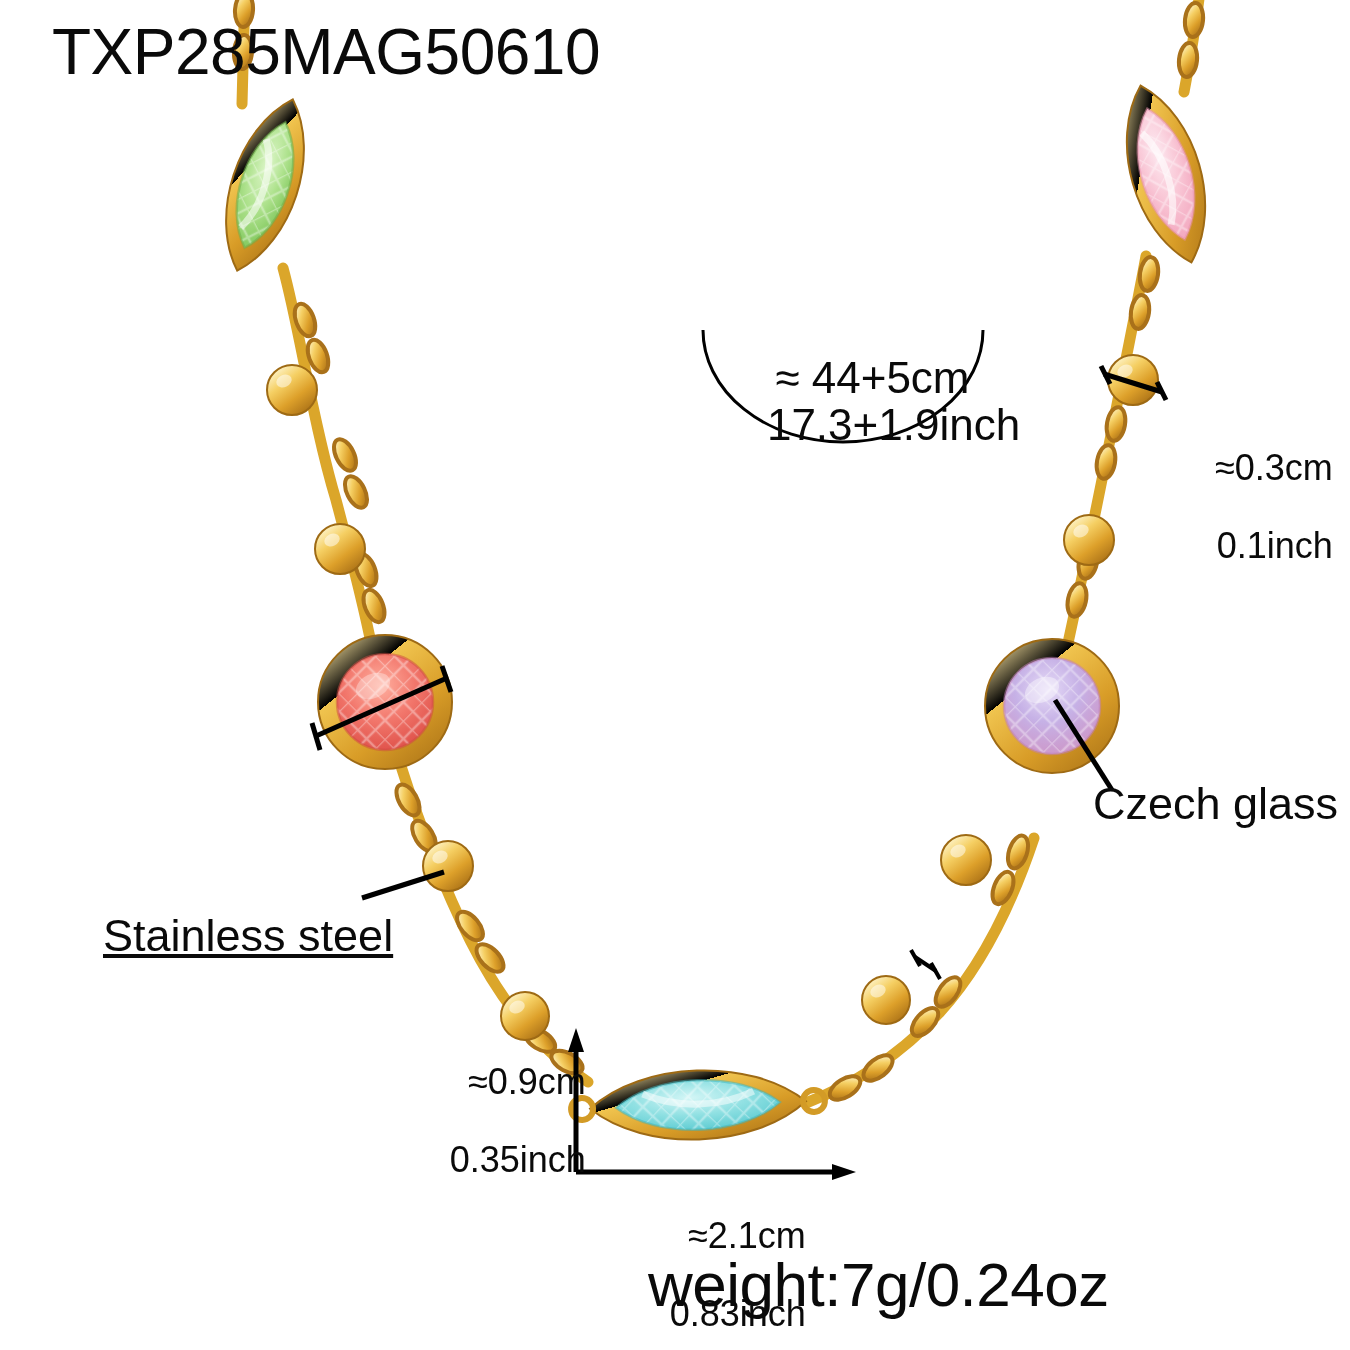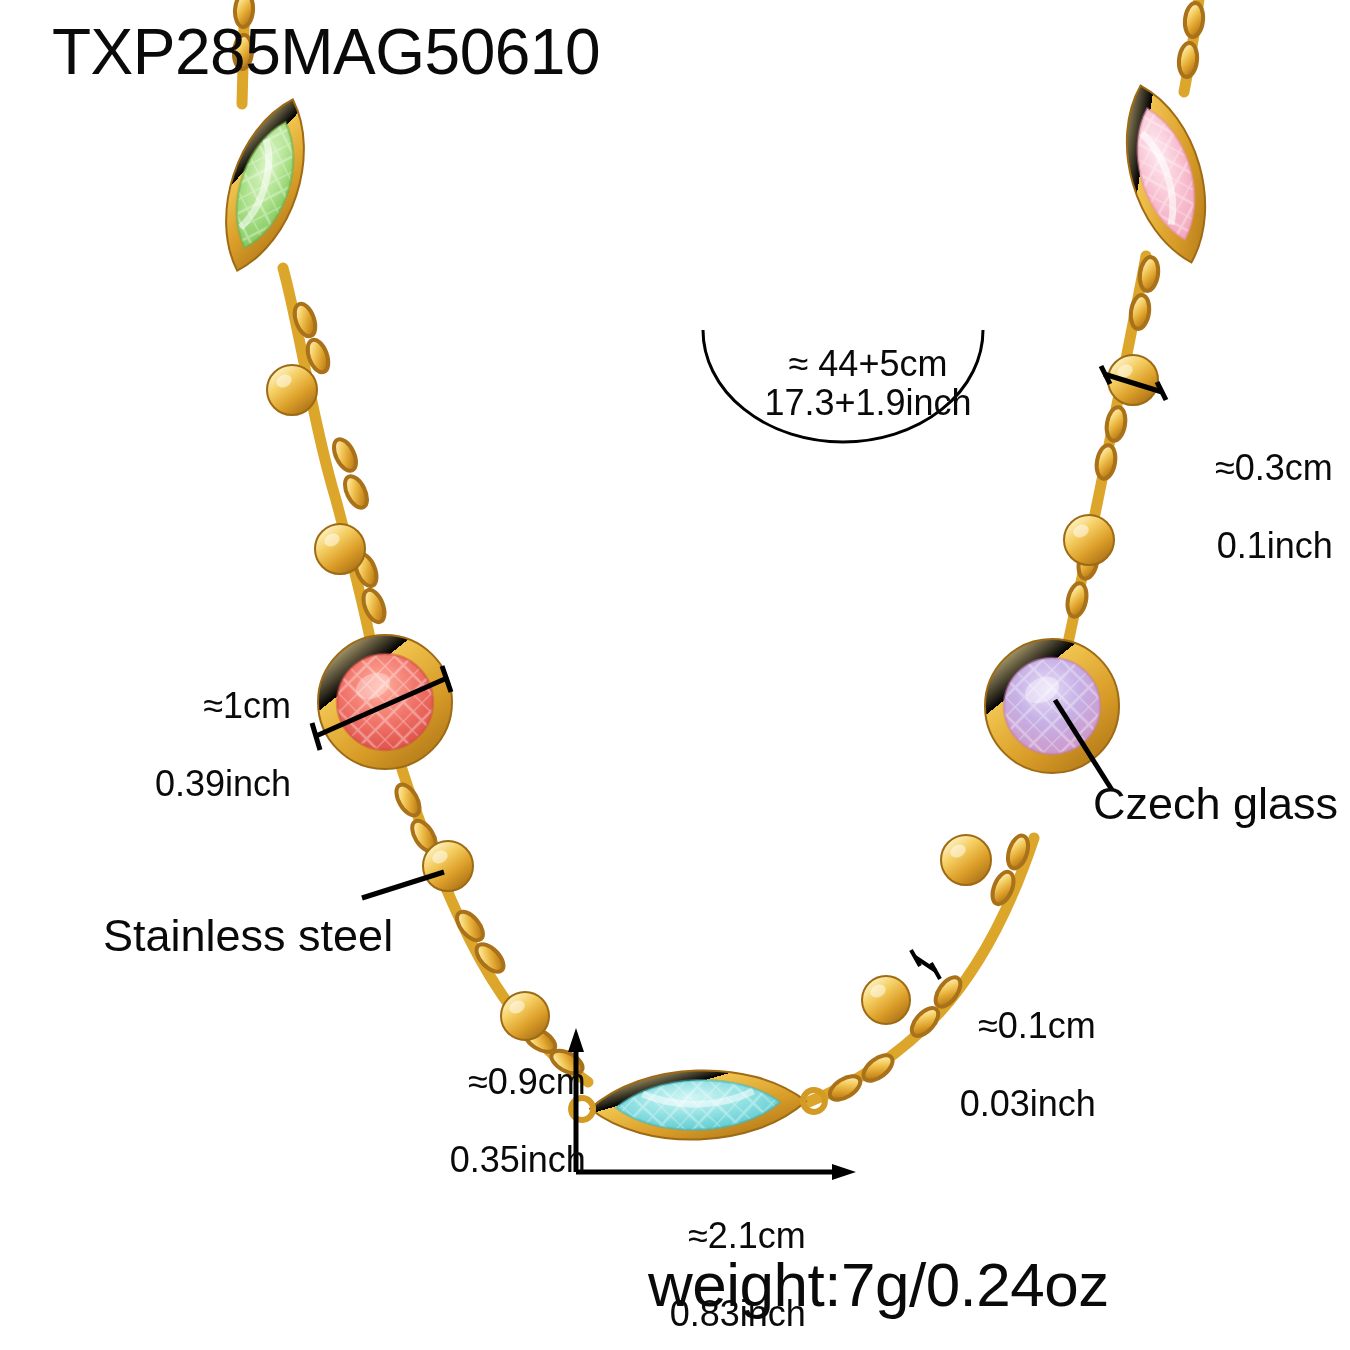--- a/index.html
+++ b/index.html
@@ -5,28 +5,28 @@
   html,body{margin:0;padding:0;background:#ffffff;}
   body{width:1350px;height:1350px;overflow:hidden;
        font-family:"Liberation Sans","DejaVu Sans",sans-serif;color:#000;}
   #stage{position:relative;width:1350px;height:1350px;background:#fff;}
   #art{position:absolute;left:0;top:0;width:1350px;height:1350px;}
   .txt{position:absolute;white-space:pre;color:#0a0a0a;font-weight:400;line-height:1.08;}
   #sku{left:52px;top:18px;font-size:64px;letter-spacing:-0.5px;}
   #weight{left:648px;top:1252px;font-size:62px;letter-spacing:-0.5px;}
   .dim{font-size:36px;text-align:right;}
   .dim .l2{display:block;}
-  #len{left:718px;top:306px;font-size:36px;text-align:center;width:260px;}
+  #len{left:718px;top:306px;font-size:44px;text-align:center;width:260px;}
   #d-bead{left:1175px;top:410px;}
   #d-round{left:155px;top:648px;}
   #d-link{left:938px;top:968px;}
   #d-mh{left:428px;top:1024px;}
   #d-mw{left:648px;top:1178px;}
   #lbl-czech{left:1093px;top:780px;font-size:45px;}
-  #lbl-steel{left:103px;top:912px;font-size:45px;}
+  #lbl-steel{left:103px;top:912px;font-size:45px;text-decoration:underline;}
 </style>
 </head>
 <body>
 
 <div id="stage">
 
   <svg id="art" viewBox="0 0 1350 1350">
     <defs>
       <linearGradient id="gGold" x1="0" y1="0" x2="1" y2="1">
         <stop offset="0%" stop-color="#fbe9a8"></stop>
@@ -288,29 +288,21 @@
   <div class="txt" id="len">
     <span>≈ 44+5cm</span>
     <span class="l2">17.3+1.9inch</span>
   </div>
 
   <div class="txt dim" id="d-bead">
     <span>≈0.3cm</span>
     <span class="l2">0.1inch</span>
   </div>
 
-  <div class="txt dim" id="d-round">
-    <span>≈1cm</span>
-    <span class="l2">0.39inch</span>
-  </div>
-
-  <div class="txt dim" id="d-link">
-    <span>≈0.1cm</span>
-    <span class="l2">0.03inch</span>
-  </div>
+
 
   <div class="txt dim" id="d-mh">
     <span>≈0.9cm</span>
     <span class="l2">0.35inch</span>
   </div>
 
   <div class="txt dim" id="d-mw">
     <span>≈2.1cm</span>
     <span class="l2">0.83inch</span>
   </div>

